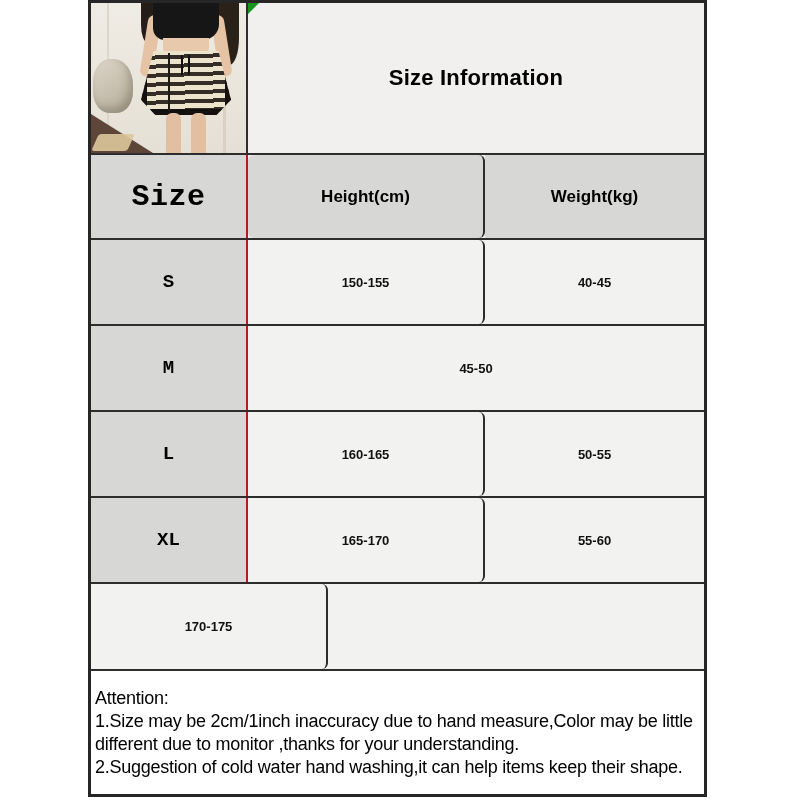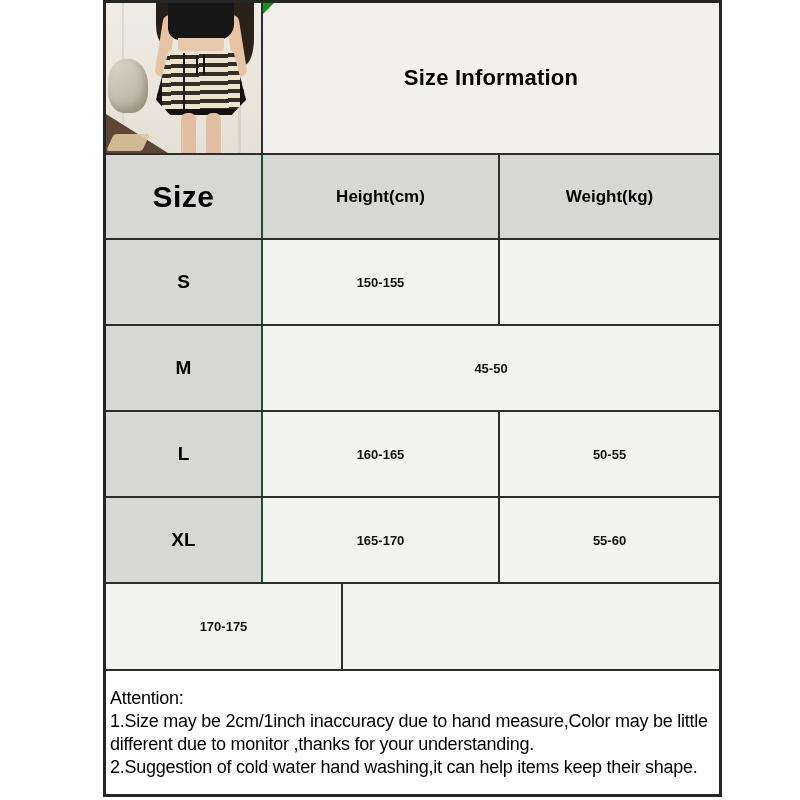--- a/index.html
+++ b/index.html
@@ -1,28 +1,28 @@
 <!DOCTYPE html>
 <html><head>
 <meta charset="utf-8">
 <style>
   * { margin:0; padding:0; box-sizing:border-box; }
   html,body { width:800px; height:800px; background:#ffffff; font-family:"Liberation Sans", sans-serif; }
-  .canvas { position:relative; width:740px; height:800px; background:#ffffff; overflow:hidden;margin-left:15px; }
+  .canvas { position:relative; width:740px; height:800px; background:#ffffff; overflow:hidden; }
 
   .sheet {
     position:absolute; left:88px; top:0; width:619px; height:797px;
     border:3px solid #262626; background:#f2f2f1;
     display:flex; flex-direction:column;
   }
   .row { display:flex; width:100%; border-bottom:2px solid #2d2d2d; }
   .row:last-child { border-bottom:none; }
   .cell { position:relative; }
-  .col-a { width:157px; border-right:2px solid #14532d; }
-  .col-b { width:237px; border-right:2px solid #2d2d2d; }
+  .col-a { width:157px; border-right:2px solid #b91c1c;font-family:Liberation Mono, monospace; }
+  .col-b { width:237px; border-right:2px solid #2d2d2d;border-radius:6px; }
   .col-c { flex:1; }
 
   
   .top-row { height:152px; }
   .banner-cell { flex:1; background:#f1f0ee; display:flex; align-items:center; justify-content:center; }
   .banner-title { font-size:22px; font-weight:bold; color:#000; letter-spacing:0.2px; }
   .corner-marker {
     position:absolute; left:0; top:0; width:0; height:0;
     border-top:11px solid #17921b; border-right:11px solid transparent;
   }
@@ -106,20 +106,21 @@
 
     <div class="row head-row">
       <div class="cell col-a hcell size-h">Size</div>
       <div class="cell col-b hcell">Height(cm)</div>
       <div class="cell col-c hcell">Weight(kg)</div>
     </div>
 
     <div class="row data-row">
       <div class="cell col-a size-cell">S</div>
       <div class="cell col-b val-cell">150-155</div>
+      <div class="cell col-c val-cell">40-45</div>
     </div>
     <div class="row data-row">
       <div class="cell col-a size-cell">M</div>
       <div class="cell col-c val-cell">45-50</div>
     </div>
     <div class="row data-row">
       <div class="cell col-a size-cell">L</div>
       <div class="cell col-b val-cell">160-165</div>
       <div class="cell col-c val-cell">50-55</div>
     </div>

